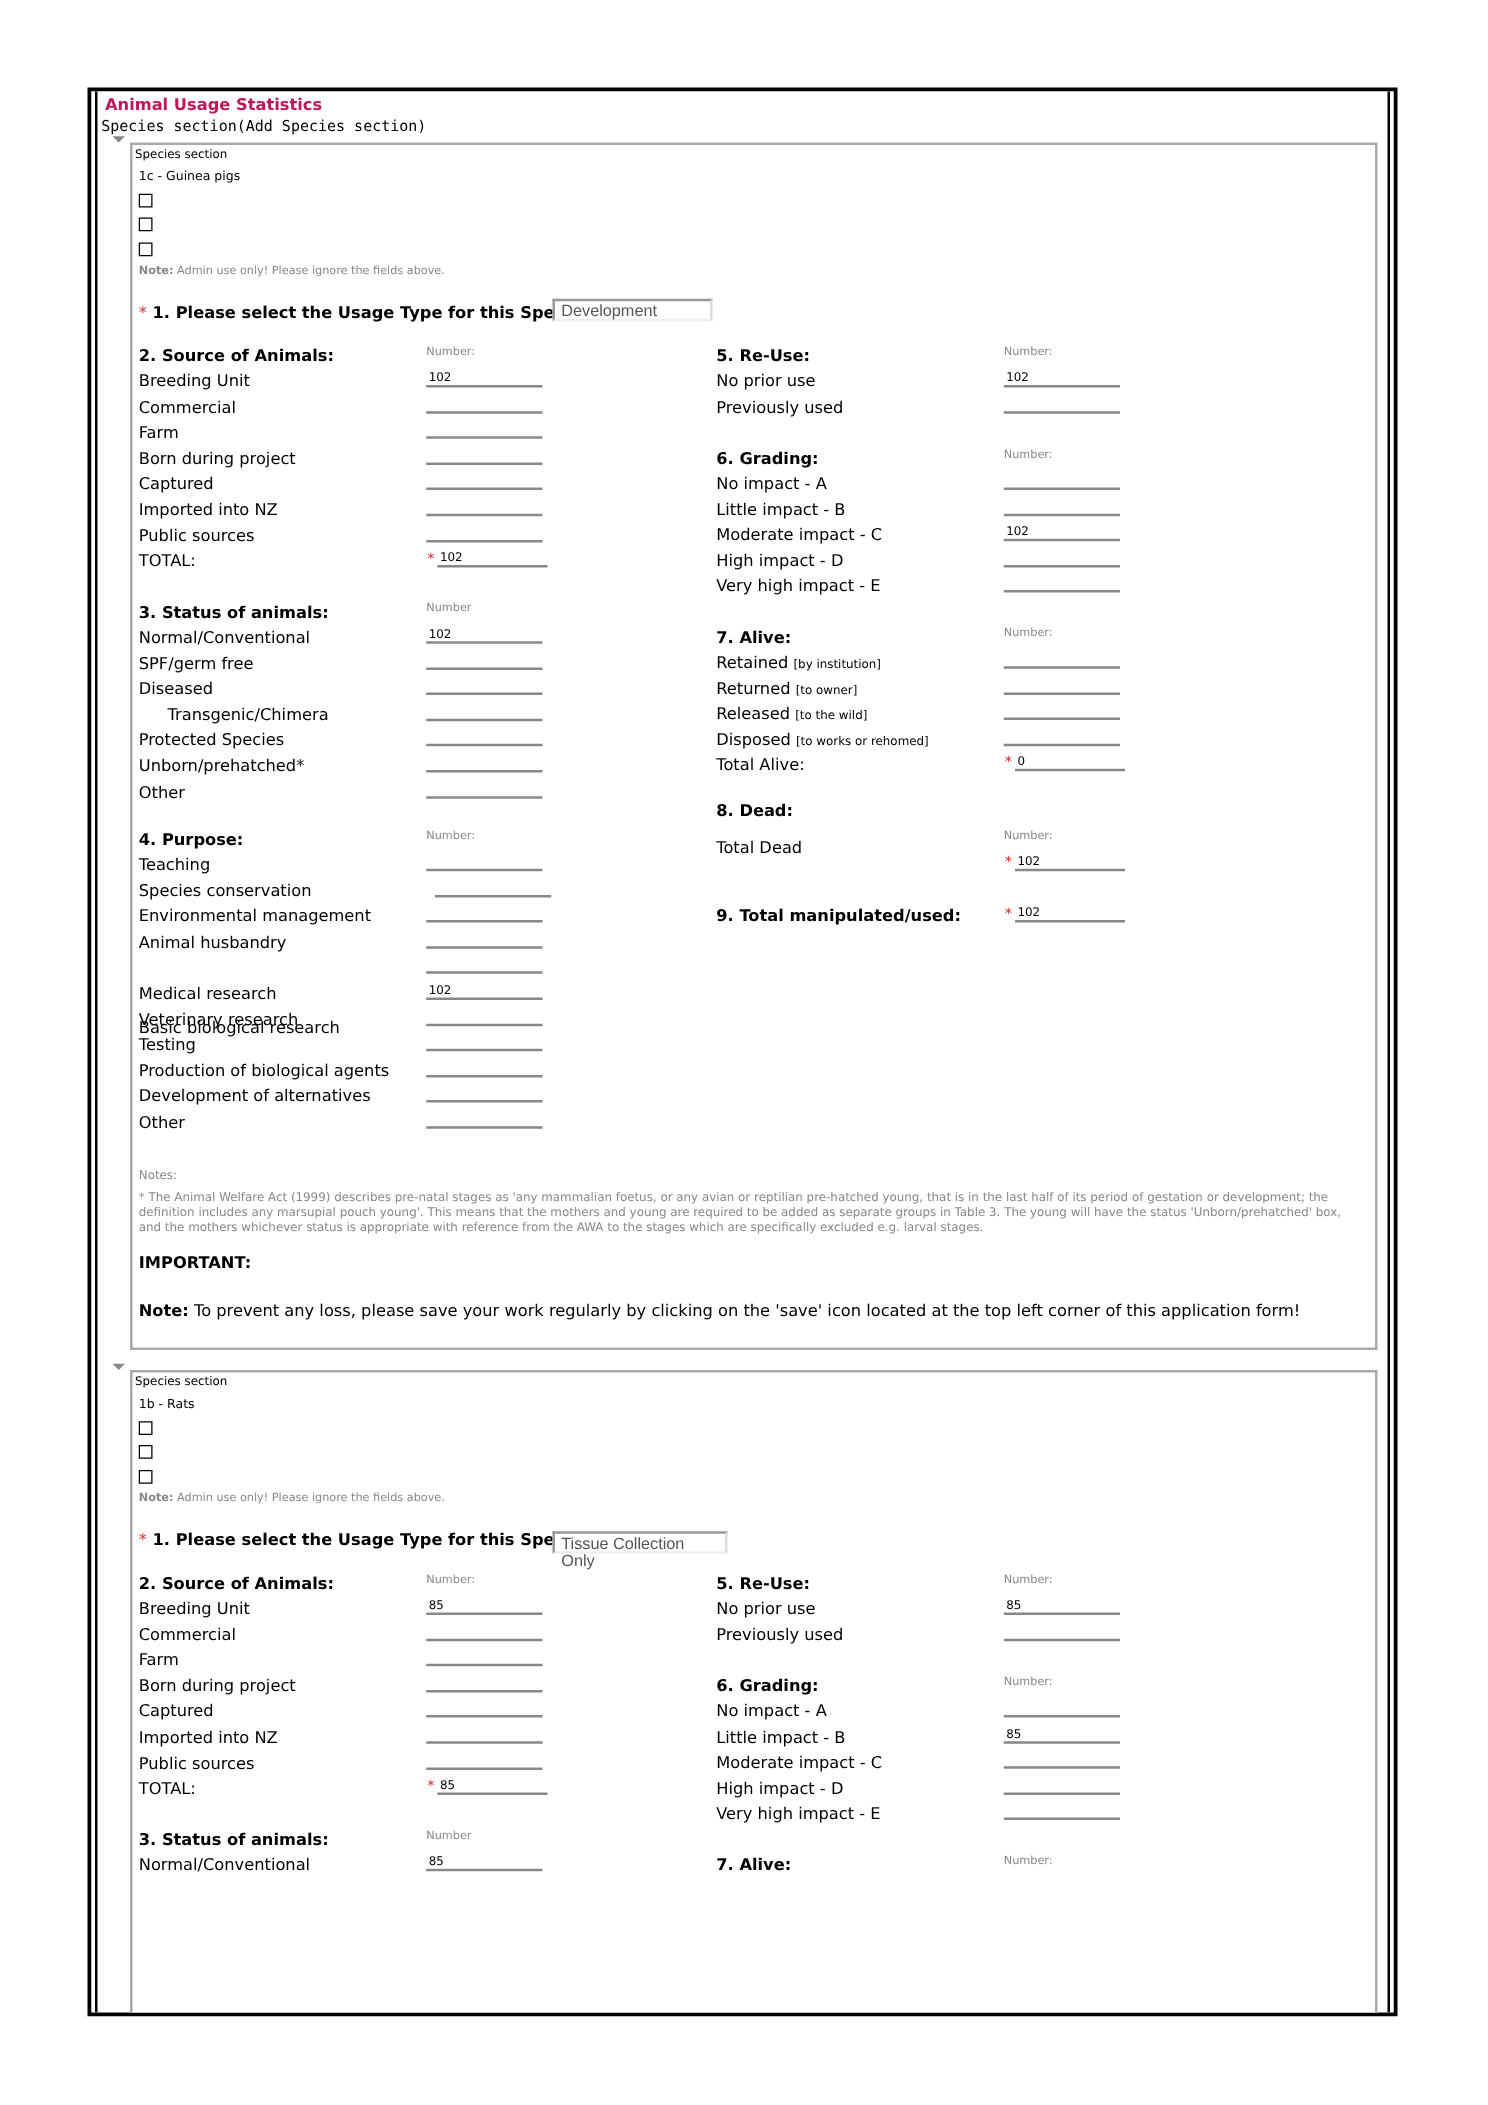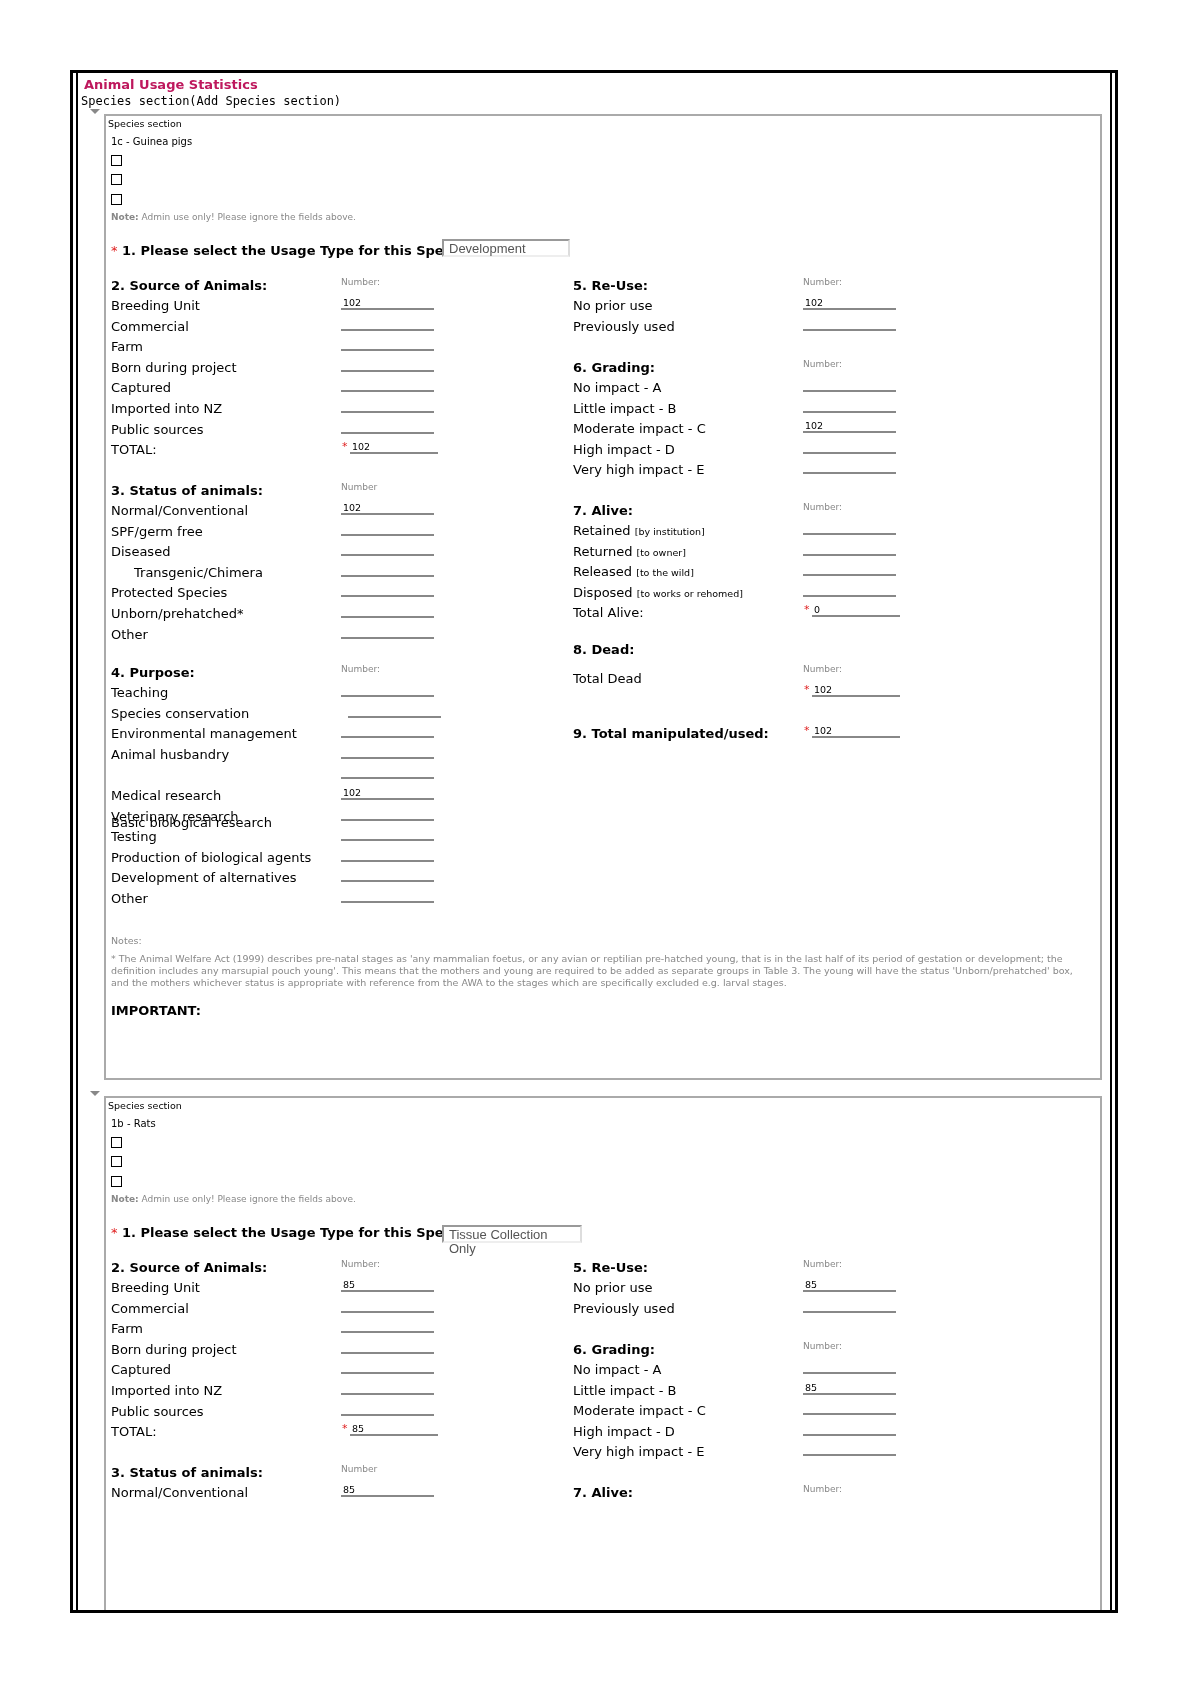--- a/index.html
+++ b/index.html
@@ -86,20 +86,21 @@
       <div class="req-star" style="left:698px; top:567px;">*</div>
       <div class="field tot" style="left:706px; top:567px;">102</div>
 
       <div class="grp-title" style="left:467px; top:610px;">9. Total manipulated/used:</div>
       <div class="req-star" style="left:698px; top:608px;">*</div>
       <div class="field tot" style="left:706px; top:608px;">102</div>
 
       <div class="notes-label" style="top:819px;">Notes:</div>
       <div class="notes-text" style="top:837px;">* The Animal Welfare Act (1999) describes pre-natal stages as 'any mammalian foetus, or any avian or reptilian pre-hatched young, that is in the last half of its period of gestation or development; the definition includes any marsupial pouch young'. This means that the mothers and young are required to be added as separate groups in Table 3. The young will have the status 'Unborn/prehatched' box, and the mothers whichever status is appropriate with reference from the AWA to the stages which are specifically excluded e.g. larval stages.</div>
       <div class="important" style="top:887px;">IMPORTANT:</div>
+      <div class="save-note" style="top:927px;"><b>Note:</b><span> To prevent any loss, please save your work regularly by clicking on the 'save' icon located at the top left corner of this application form!</span></div>
     <div class="row-label" style="left: 5px; top: 182px;">Breeding Unit</div>
         <div class="field" style="left: 235px; top: 180px;">102</div>
         <div class="row-label" style="left: 5px; top: 202.6px;">Commercial</div>
         <div class="field" style="left: 235px; top: 200.6px;"></div>
         <div class="row-label" style="left: 5px; top: 223.2px;">Farm</div>
         <div class="field" style="left: 235px; top: 221.2px;"></div>
         <div class="row-label" style="left: 5px; top: 243.8px;">Born during project</div>
         <div class="field" style="left: 235px; top: 241.8px;"></div>
         <div class="row-label" style="left: 5px; top: 264.4px;">Captured</div>
         <div class="field" style="left: 235px; top: 262.4px;"></div>

